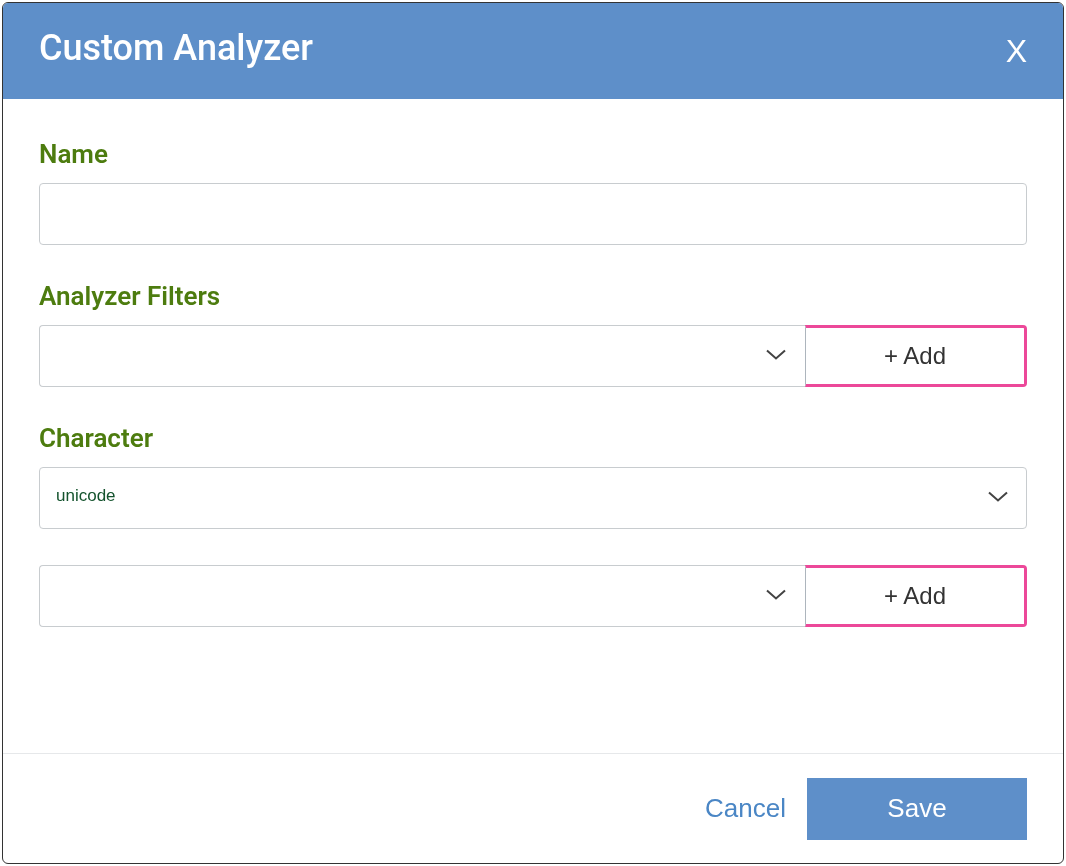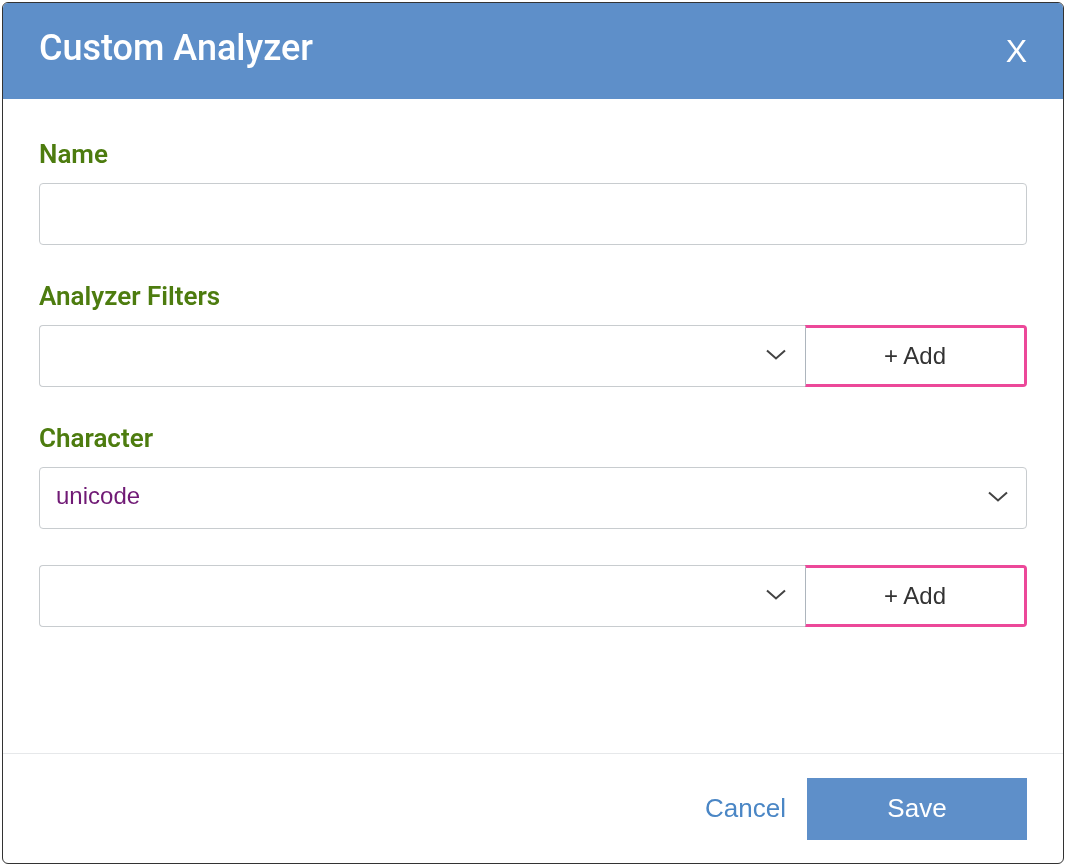--- a/index.html
+++ b/index.html
@@ -89,23 +89,23 @@
       position: relative;
       flex: 1;
     }
     
     .form-select {
       width: 100%;
       height: 62px;
       border: 1px solid #c8cccf;
       border-radius: 4px;
       padding: 0 40px 6px 16px;
-      font-size: 24px;
-      background: #fff;
-      color: #701a75;
+      font-size: 17px;
+      background: #fff;
+      color: #14532d;
       appearance: none;
       -webkit-appearance: none;
       cursor: pointer;
     }
     
     .select-chevron {
       position: absolute;
       right: 18px;
       top: 50%;
       transform: translateY(-50%);

